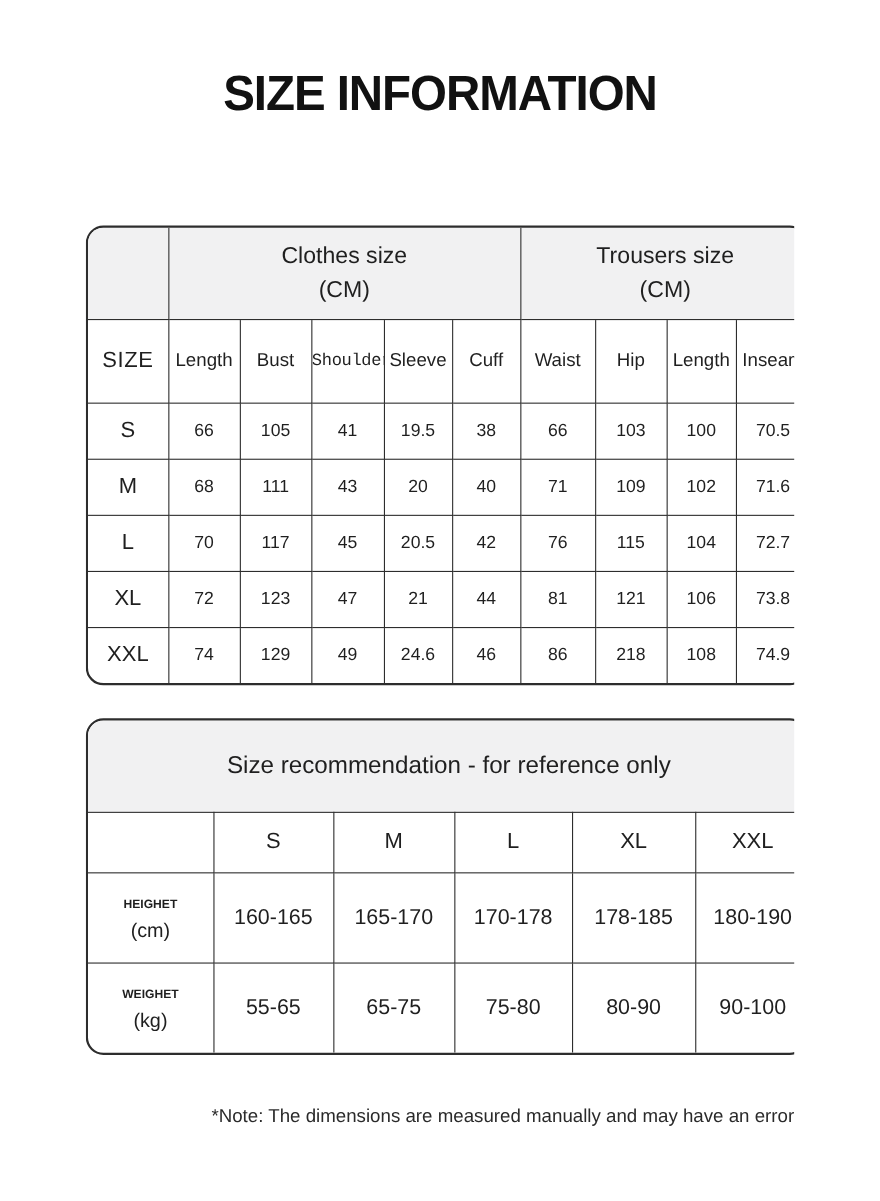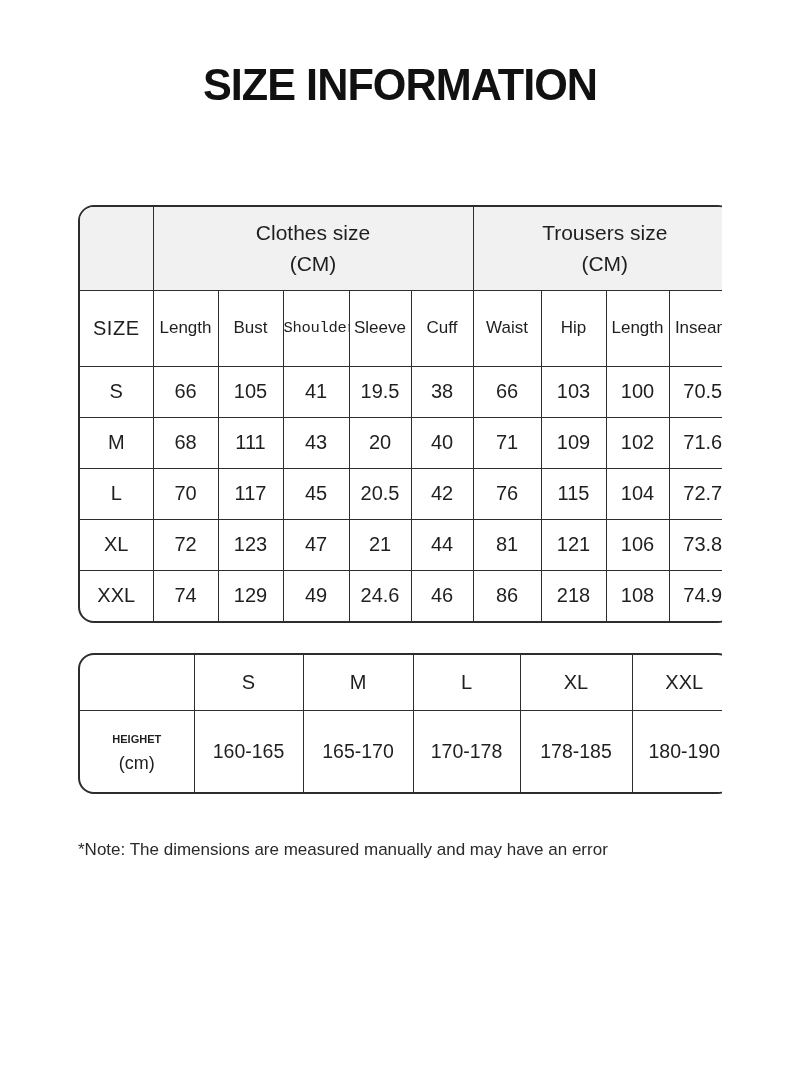--- a/index.html
+++ b/index.html
@@ -56,36 +56,36 @@
   .gray { background: var(--header_fill, #f1f1f2); }
 
   
   .t1 tr.group-row { height: 83px; }
   .t1 tr.head-row  { height: 76px; }
   .t1 tr.data-row  { height: 51px; }
   .t1 .group { font-size: 21px; line-height: 31px; }
   .t1 .head-row th { font-size: 17px; }
   .t1 .head-row th.th-size { font-size: 20px; letter-spacing: 0.5px; }
   .t1 .head-row th.th-tight { font-size: 15.5px; letter-spacing: -0.3px; font-family: Liberation Mono, monospace; }
-  .t1 .data-row td { font-size: 20px; }
+  .t1 .data-row td { font-size: 16px; }
   .t1 .data-row td.rowlabel { font-size: 20px; }
 
   
   .t2 tr.title-row { height: 83px; }
   .t2 tr.head-row  { height: 55px; }
   .t2 tr.data-row  { height: 82px; }
   .t2 .ttl { font-size: 22px; }
   .t2 .head-row th { font-size: 20px; }
   .t2 .data-row td { font-size: 19.5px; }
   .t2 .rlabel .cap { font-size: 11px; font-weight: bold; line-height: 24px; }
   .t2 .rlabel .unit { font-size: 18px; line-height: 25px; }
 
   .note {
     margin-top: 38px;
-    text-align: left;
+    text-align: right;
     font-size: 17px;
     line-height: 35px;
     color: #2a2a2a;
   }
 </style>
 </head>
 <body>
 
 <div class="page">
 
@@ -197,39 +197,53 @@
     <table>
       <colgroup>
         <col style="width:114px">
           <col style="width:109px">
           <col style="width:110px">
         <col style="width:107px">
           <col style="width:112px">
           <col style="width:104px">
       </colgroup>
       <tbody>
+        <tr class="title-row">
+          <td class="gray ttl" colspan="6">Size recommendation - for reference only</td>
+        </tr>
         <tr class="head-row">
           <th></th>
           <th>S</th>
           <th>M</th>
           <th>L</th>
           <th>XL</th>
           <th>XXL</th>
         </tr>
         <tr class="data-row">
           <td class="rlabel">
             <div class="cap">HEIGHET</div>
             <div class="unit">(cm)</div>
           </td>
           <td>160-165</td>
           <td>165-170</td>
           <td>170-178</td>
           <td>178-185</td>
           <td>180-190</td>
         </tr>
+        <tr class="data-row">
+          <td class="rlabel">
+            <div class="cap">WEIGHET</div>
+            <div class="unit">(kg)</div>
+          </td>
+          <td>55-65</td>
+          <td>65-75</td>
+          <td>75-80</td>
+          <td>80-90</td>
+          <td>90-100</td>
+        </tr>
       </tbody>
     </table>
   </div>
 
   <div class="note">
     <div>*Note: The dimensions are measured manually and may have an error</div>
   </div>
 
 </div>
 

